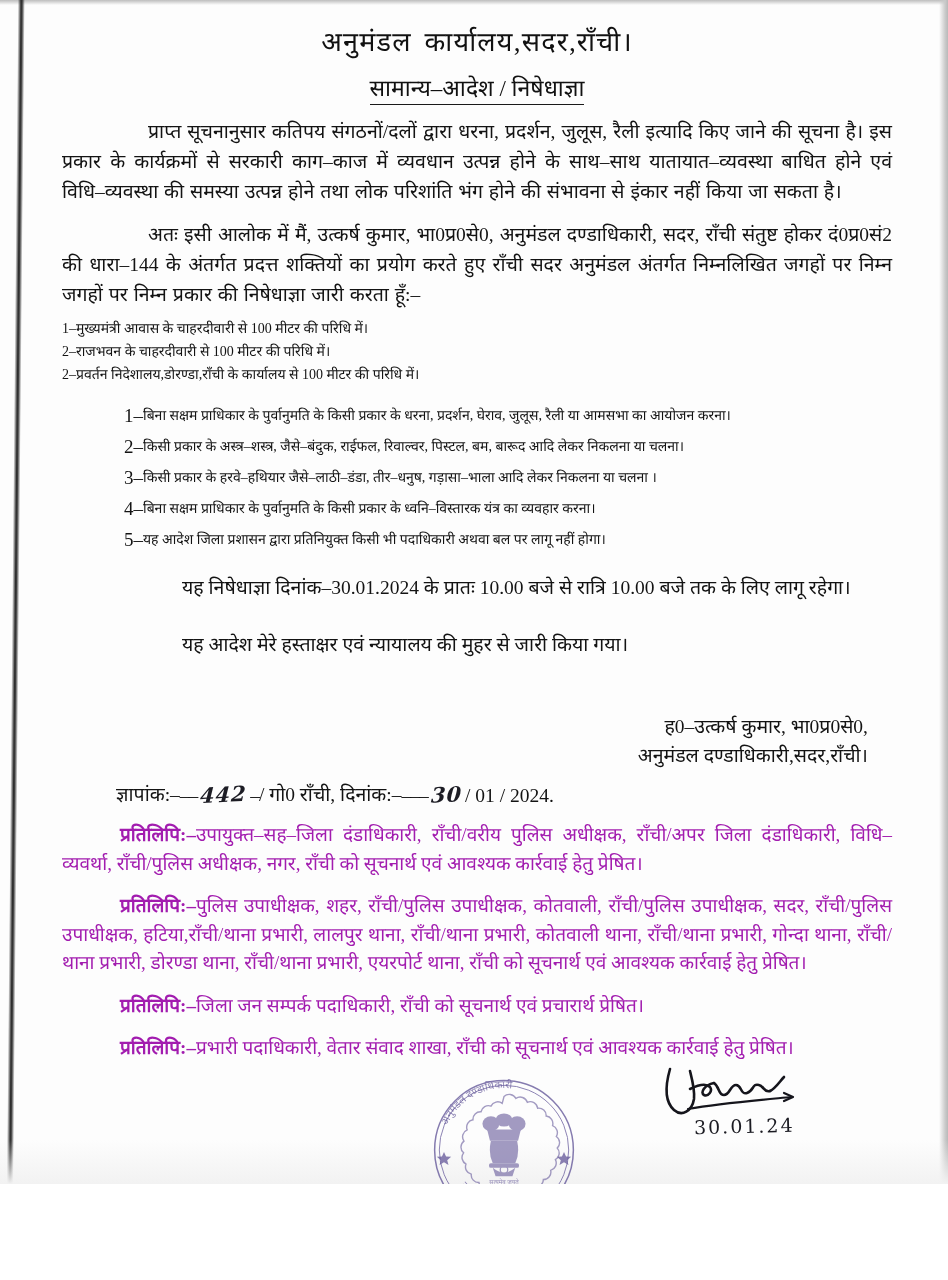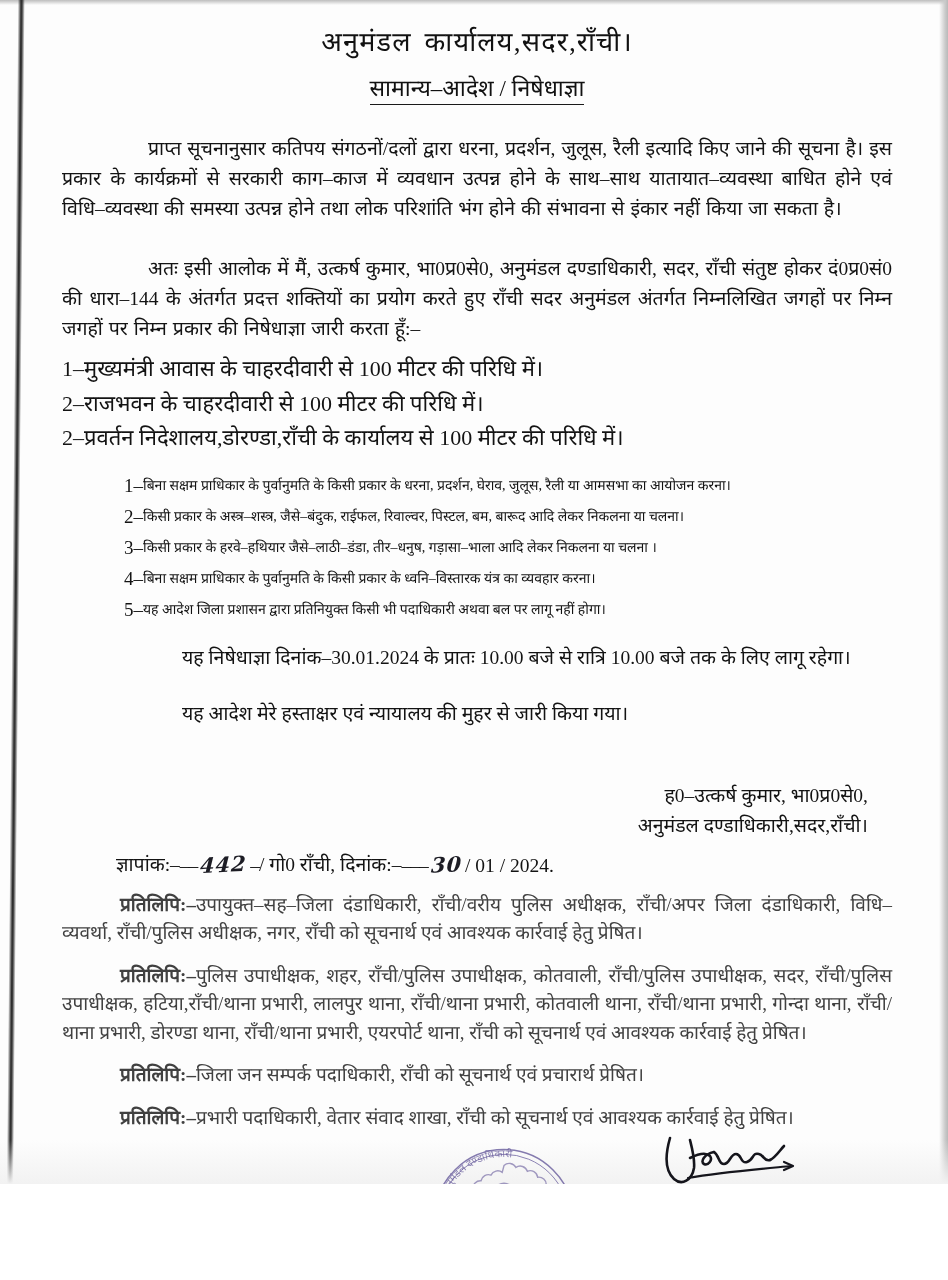--- a/index.html
+++ b/index.html
@@ -77,30 +77,30 @@
     padding-bottom: 1px;
   }
   .hdr-line3-wrap { margin-top: 6px; }
 
   
   .para {
     font-size: 19.5px;
     line-height: 1.55;
     text-align: justify;
     color: #131313;
-    margin-top: 29px;
+    margin-top: 12px;
     text-indent: 86px;
     word-spacing: 1px;
   }
 
   .place-list {
     margin-top: 9px;
   }
   .place-item {
-    font-size: 22px;
+    font-size: 14px;
     line-height: 1.48;
     color: #131313;
     margin: 2px 0;
   }
 
   .ban-list {
     margin-top: 20px;
   }
   .ban-row {
     display: flex;
@@ -173,21 +173,21 @@
     transform: rotate(-3deg) skewX(-6deg);
     font-weight: 600;
     letter-spacing: 1px;
   }
 
   
   .copy-para {
     font-size: 19px;
     line-height: 1.5;
     text-align: justify;
-    color: #404040;
+    color: #a21caf;
     margin-top: 14px;
     text-indent: 58px;
   }
   .copy-para b { font-weight: 700; }
 
   
   .footer-zone {
     position: relative;
     height: 170px;
     margin-top: 6px;
@@ -231,21 +231,21 @@
 
     <div class="hdr">
       <div class="hdr-line1">अनुमंडल कार्यालय,सदर,राँची।</div>
       <div class="hdr-line3-wrap">
         <span class="hdr-line3">सामान्य–आदेश / निषेधाज्ञा</span>
       </div>
     </div>
 
     <div class="para">प्राप्त सूचनानुसार कतिपय संगठनों/दलों द्वारा धरना, प्रदर्शन, जुलूस, रैली इत्यादि किए जाने की सूचना है। इस प्रकार के कार्यक्रमों से सरकारी काग–काज में व्यवधान उत्पन्न होने के साथ–साथ यातायात–व्यवस्था बाधित होने एवं विधि–व्यवस्था की समस्या उत्पन्न होने तथा लोक परिशांति भंग होने की संभावना से इंकार नहीं किया जा सकता है।</div>
 
-    <div class="para">अतः इसी आलोक में मैं, उत्कर्ष कुमार, भा0प्र0से0, अनुमंडल दण्डाधिकारी, सदर, राँची संतुष्ट होकर दं0प्र0सं0 की धारा–144 के अंतर्गत प्रदत्त शक्तियों का प्रयोग करते हुए राँची सदर अनुमंडल अंतर्गत निम्नलिखित जगहों पर निम्न जगहों पर निम्न प्रकार की निषेधाज्ञा जारी करता हूँ:–</div>
+    <div class="para">अतः इसी आलोक में मैं, उत्कर्ष कुमार, भा0प्र0से0, अनुमंडल दण्डाधिकारी, सदर, राँची संतुष्ट होकर दं0प्र0सं2 की धारा–144 के अंतर्गत प्रदत्त शक्तियों का प्रयोग करते हुए राँची सदर अनुमंडल अंतर्गत निम्नलिखित जगहों पर निम्न जगहों पर निम्न प्रकार की निषेधाज्ञा जारी करता हूँ:–</div>
 
     <div class="place-list">
       <div class="place-item">1–मुख्यमंत्री आवास के चाहरदीवारी से 100 मीटर की परिधि में।</div>
       <div class="place-item">2–राजभवन के चाहरदीवारी से 100 मीटर की परिधि में।</div>
       <div class="place-item">2–प्रवर्तन निदेशालय,डोरण्डा,राँची के कार्यालय से 100 मीटर की परिधि में।</div>
     </div>
 
     <div class="ban-list">
       <div class="ban-row">
         <div class="ban-num">1–</div>

